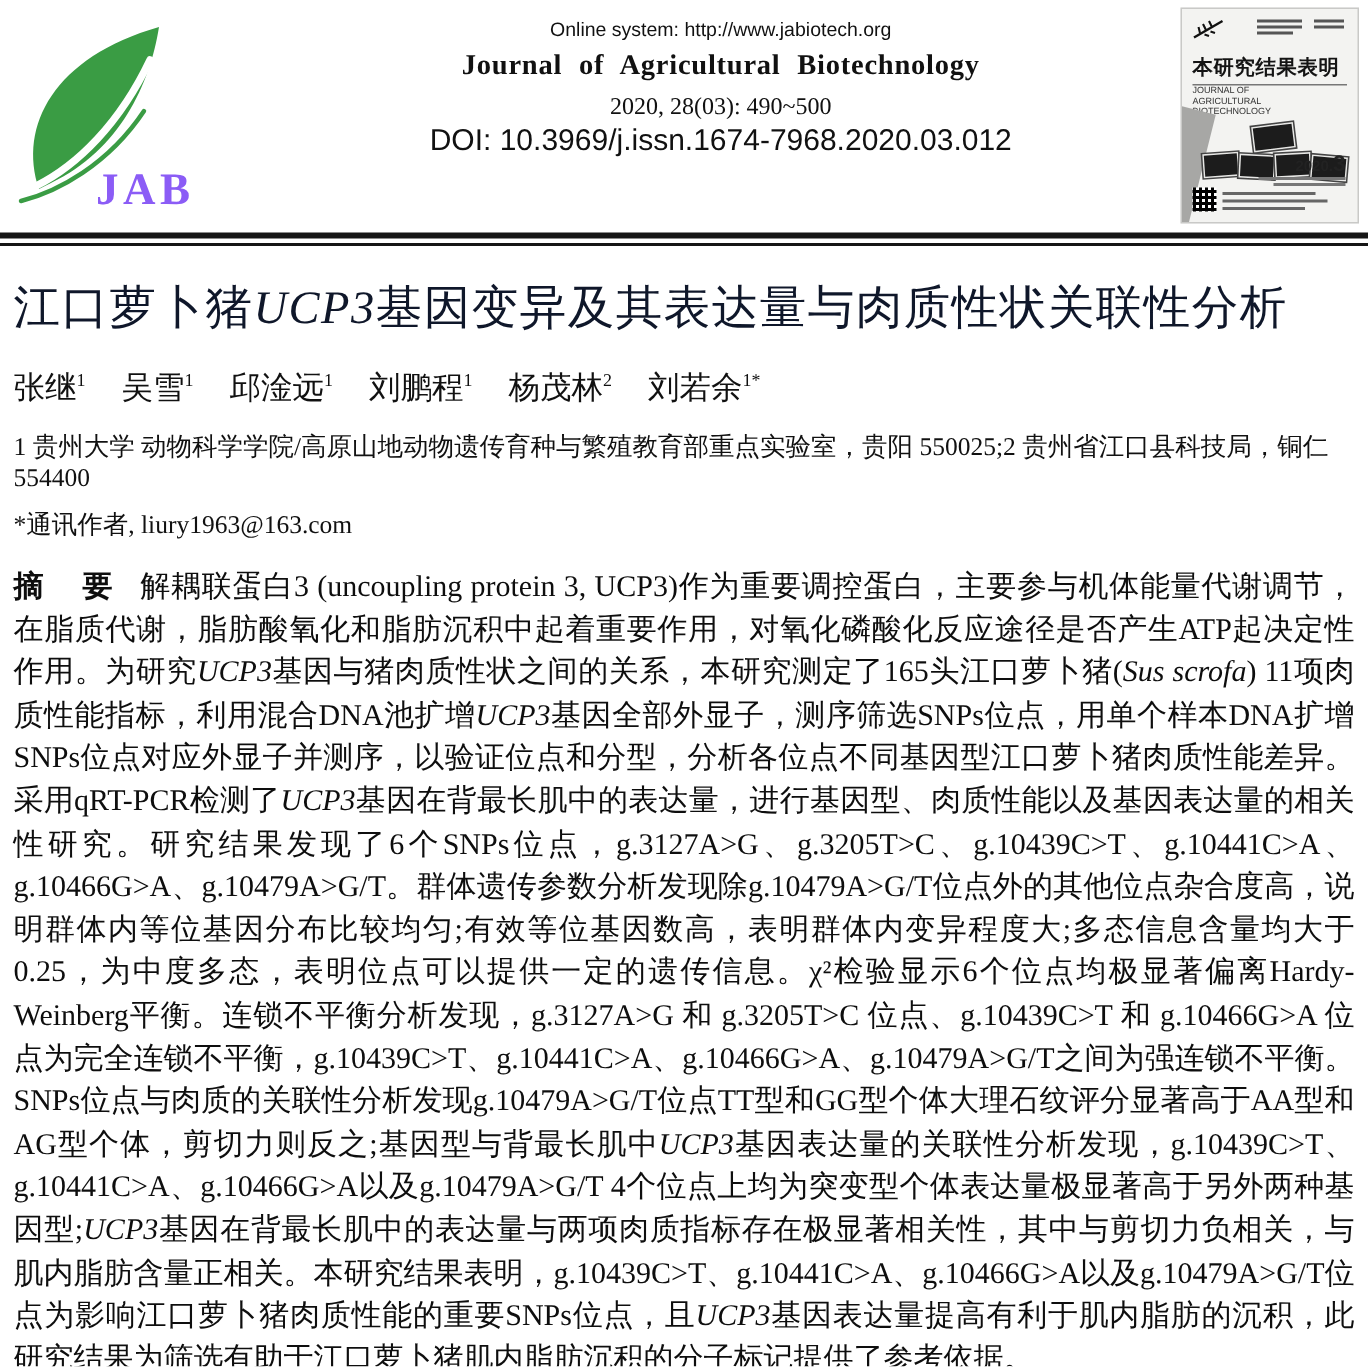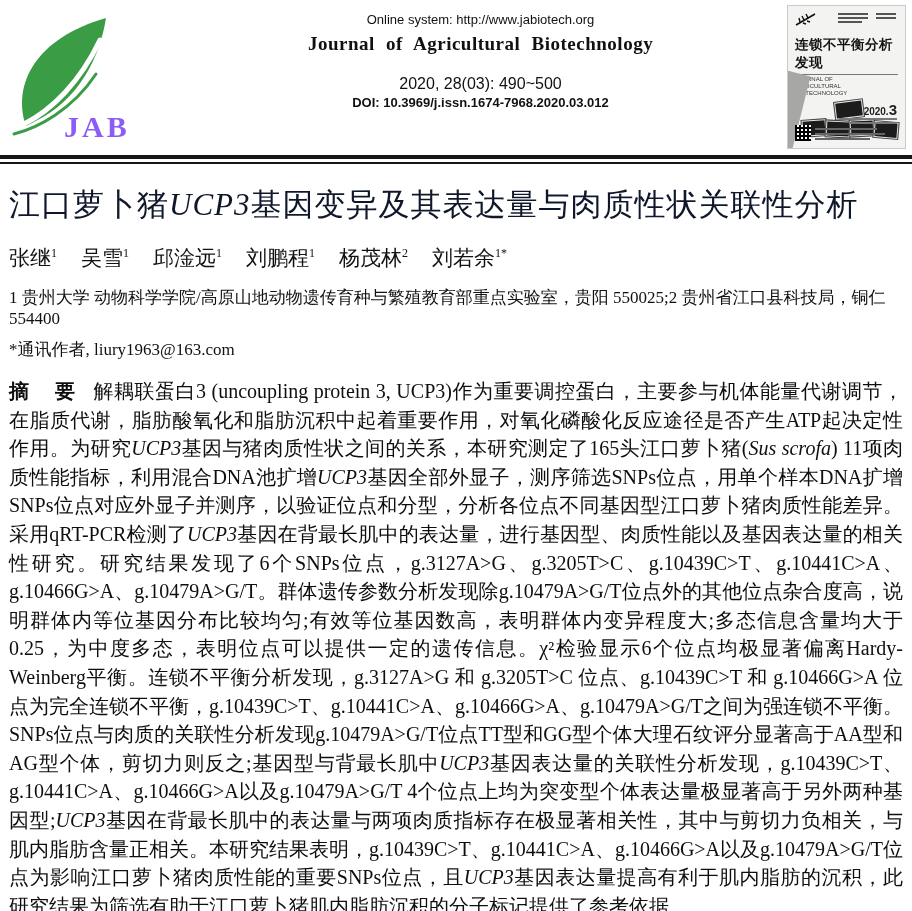--- a/index.html
+++ b/index.html
@@ -11,22 +11,22 @@
   .logo-box{position:relative;width:168px;height:132px;flex:0 0 auto;}
   .logo-box svg{position:absolute;left:4px;top:8px;}
   .logo-jab{position:absolute;left:58px;top:106px;font-family:"Liberation Serif",serif;
             font-weight:bold;font-size:30px;letter-spacing:3px;color:#8b5cf6;}
   .head-center{flex:1 1 auto;text-align:center;padding-top:8px;}
   .h-online{font-family:"Liberation Sans","DejaVu Sans",sans-serif;font-size:13px;font-weight:500;}
   .h-cn{font-family:"Liberation Sans","DejaVu Sans",sans-serif;font-size:21px;font-weight:600;
         letter-spacing:10px;margin-top:6px;}
   .h-en{font-family:"Liberation Serif","DejaVu Serif",serif;font-weight:bold;font-size:19px;
         word-spacing:6px;letter-spacing:0.5px;margin-top:6px;}
-  .h-issue{font-family:Liberation Sans, sans-serif;font-size:16px;margin-top:20px;}
-  .h-doi{font-family:"Liberation Sans","DejaVu Sans",sans-serif;font-size:13px;margin-top:2px;font-weight:bold;}
+  .h-issue{font-family:Liberation Serif, serif;font-size:16px;margin-top:8px;}
+  .h-doi{font-family:"Liberation Sans","DejaVu Sans",sans-serif;font-size:20px;margin-top:2px;}
 
   
   .cover{position:relative;flex:0 0 auto;width:117px;height:142px;background:#f3f3f1;
          border:1px solid #c9c9c7;overflow:hidden;margin-top:1px;}
   .cover-stripe{position:absolute;left:-14px;top:66px;width:26px;height:90px;background:#a7a7a5;
                 transform:rotate(14deg);}
   .cover-top{position:relative;height:26px;}
   .cover-fern{position:absolute;left:7px;top:6px;}
   .cm{position:absolute;background:#555;height:2px;}
   .cover-title{position:relative;text-align:left;padding-left:7px;font-weight:bold;font-size:13.5px;
@@ -98,21 +98,21 @@
         <svg class="cover-fern" width="22" height="14" viewBox="0 0 22 14">
           <path d="M1 13 L 20 2" stroke="#111" stroke-width="1.6" fill="none"></path>
           <path d="M5 10 L 4 6 M9 8 L 7 4 M13 6 L 11 2 M8 11 L 11 12 M12 9 L 15 10" stroke="#111" stroke-width="1.4" fill="none"></path>
         </svg>
         <div class="cm" style="left:50px;top:7px;width:30px"></div>
         <div class="cm" style="left:50px;top:11px;width:30px"></div>
         <div class="cm" style="left:50px;top:15px;width:24px"></div>
         <div class="cm" style="left:88px;top:7px;width:20px"></div>
         <div class="cm" style="left:88px;top:11px;width:20px"></div>
       </div>
-      <div class="cover-title">连锁不平衡分析发现</div>
+      <div class="cover-title">本研究结果表明</div>
       <div class="cover-rule"></div>
       <div class="cover-sub">JOURNAL OF AGRICULTURAL BIOTECHNOLOGY</div>
       <div class="cover-photos">
         <div class="tile t1"></div>
         <div class="tile t2"></div>
         <div class="tile t3"></div>
         <div class="tile t4"></div>
         <div class="tile t5"></div>
       </div>
       <div class="cover-issue">

